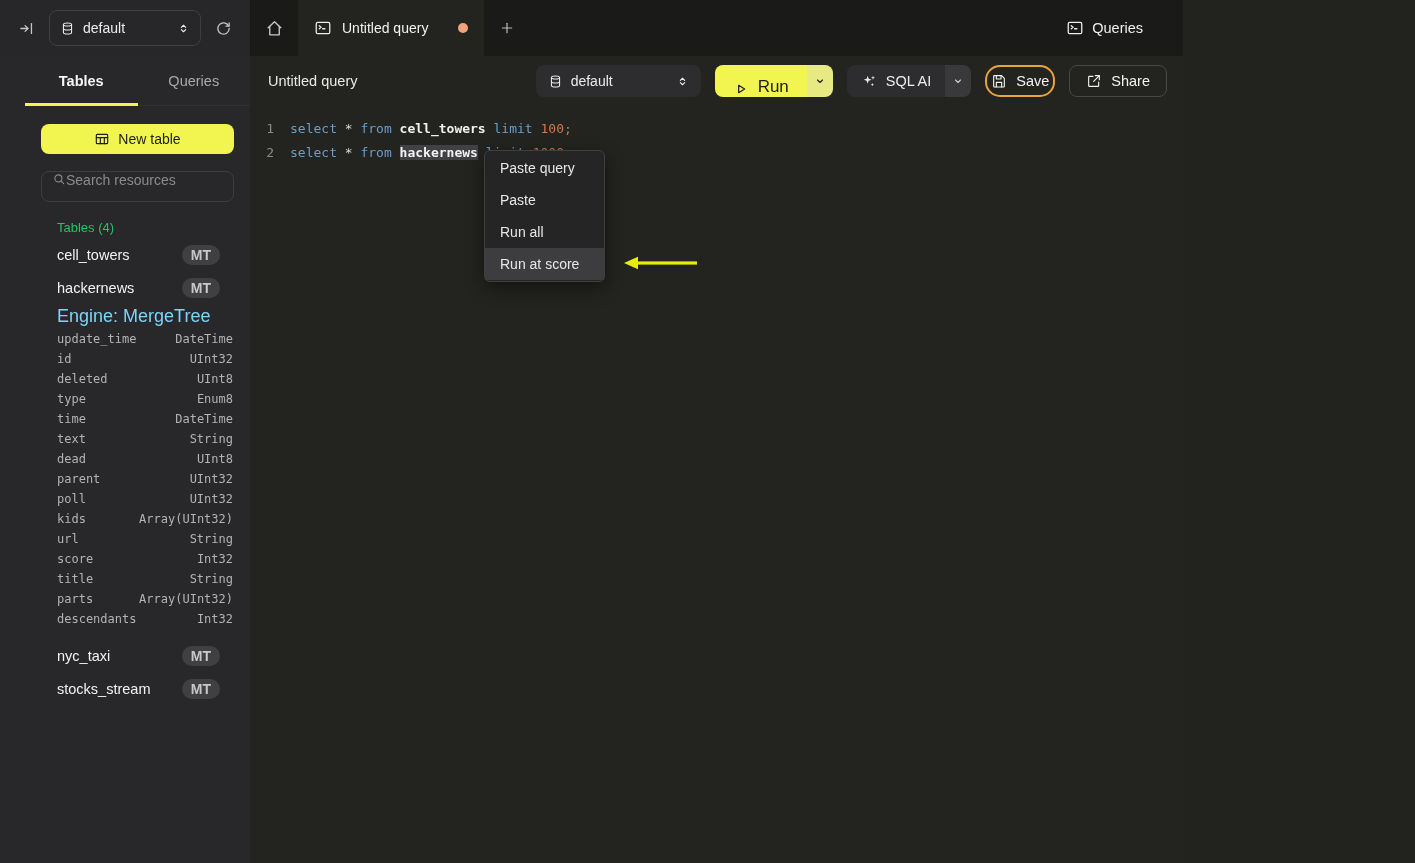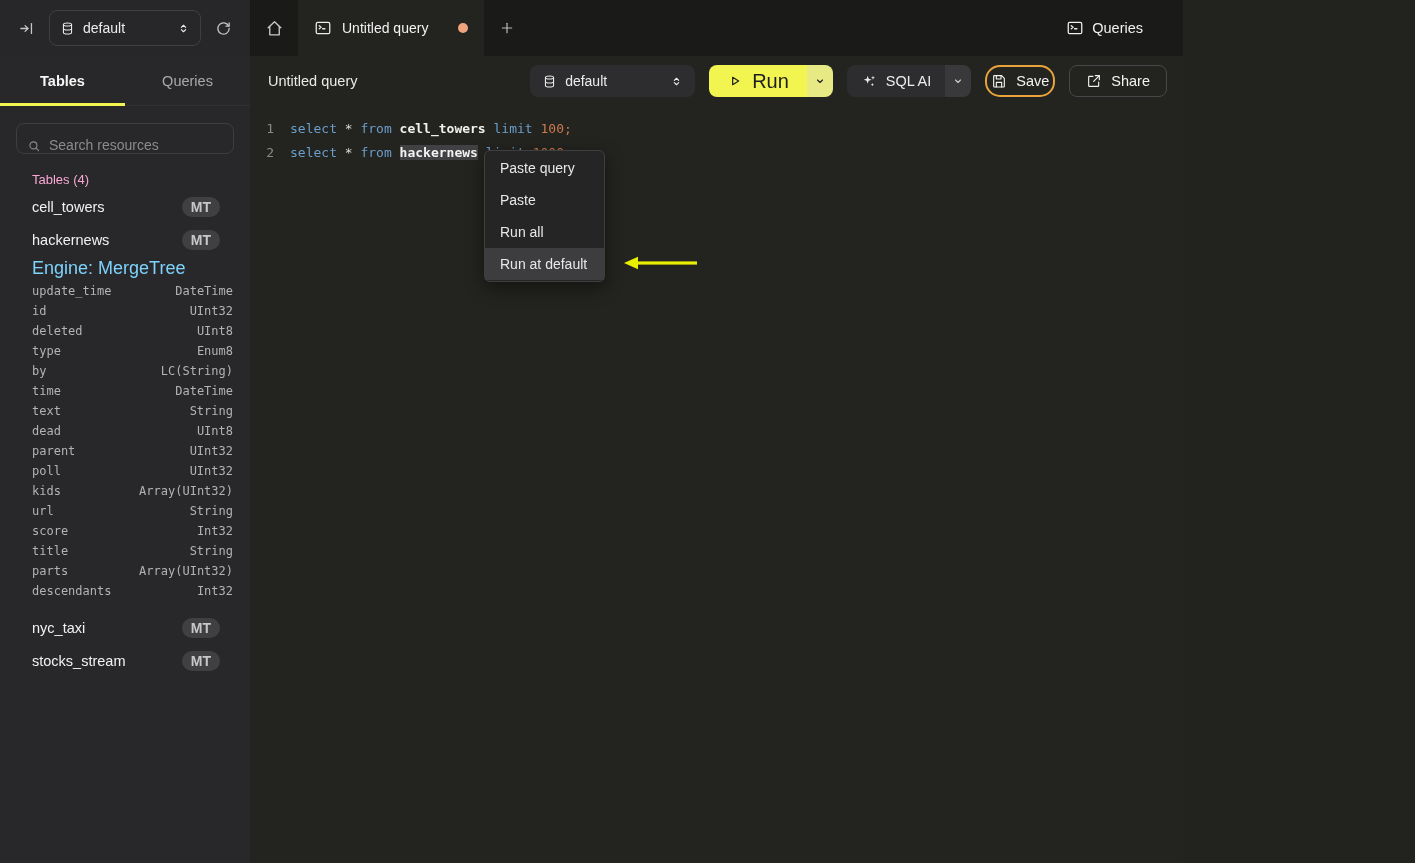--- a/index.html
+++ b/index.html
@@ -27,48 +27,48 @@
   .tab-label{font-size:14px;color:#f2f2f2;flex:1;white-space:nowrap;}
   .dot{width:10px;height:10px;border-radius:50%;background:var(--unsaved-dot);flex:none;}
   .plus-btn{width:46px;background:none;border:none;color:#b9b9b9;display:flex;align-items:center;justify-content:center;cursor:pointer;}
   .topbar-spacer{flex:1;}
   .queries-btn{background:none;border:none;color:#f0f0f0;display:flex;align-items:center;gap:8px;font-size:14.5px;padding:0 40px 0 10px;cursor:pointer;}
 
   
   .body{flex:1;display:flex;min-height:0;}
 
   
-  .sidebar{width:250px;flex:none;background:#28282a;display:flex;flex-direction:column;overflow:hidden;}
+  .sidebar{width:250px;flex:none;background:#28282a;display:flex;flex-direction:column;overflow:hidden;padding-left:25px;}
   .side-tabs{height:50px;display:flex;flex:none;border-bottom:1px solid #323234;}
   .side-tab{flex:1;background:none;border:none;color:#a9a9ab;font-size:14.5px;cursor:pointer;position:relative;font-family:inherit;}
   .side-tab.active{color:#f5f5f5;font-weight:600;}
   .side-tab.active::after{content:"";position:absolute;left:0;right:0;bottom:-1px;height:3px;background:var(--accent-yellow);}
   .new-table-btn{margin:18px 16px 0;height:30px;border:none;border-radius:8px;background:var(--accent-yellow);color:#1d1d1d;font-size:14px;font-weight:500;display:flex;align-items:center;justify-content:center;gap:8px;cursor:pointer;font-family:inherit;}
-  .search-box{margin:17px 16px 0;height:31px;border:1px solid #3e3e41;border-radius:8px;display:flex;align-items:flex-end;gap:8px;padding:0 10px;color:#8b8b8d;}
+  .search-box{margin:17px 16px 0;height:31px;border:1px solid #3e3e41;border-radius:8px;display:flex;align-items:flex-start;gap:0;padding:0 10px;color:#8b8b8d;}
   .search-box input{flex:1;background:transparent;border:none;outline:none;color:#dedede;font-size:14px;font-family:inherit;min-width:0;}
   .search-box input::placeholder{color:#8b8b8d;}
-  .section-label{margin:18px 32px 0;height:18px;font-size:13px;color:#f9a8d4;}
+  .section-label{margin:18px 32px 0;height:18px;font-size:13px;color:#22c55e;}
   .table-list{flex:1;overflow:hidden;}
   .table-row{height:33px;display:flex;align-items:center;padding:0 30px 0 32px;cursor:pointer;}
   .table-name{flex:1;font-size:14.5px;font-weight:500;color:#f2f2f2;white-space:nowrap;}
   .badge{background:#404043;color:#c7c7c9;font-size:14px;font-weight:600;border-radius:11px;padding:3px 9px;line-height:1;}
   .engine-line{height:25px;display:flex;align-items:center;padding:0 32px;font-size:18px;color:#7dd3fc;}
   .col-row{height:20px;display:flex;align-items:center;padding:0 17px 0 32px;font-family:"DejaVu Sans Mono",monospace;font-size:12px;color:#b3b3b5;}
   .col-name{flex:1;white-space:nowrap;}
   .col-type{white-space:nowrap;}
   .gap10{height:10px;}
 
   
   .main{flex:1;background:#23231f;display:flex;flex-direction:column;min-width:0;position:relative;}
   .query-header{height:50px;flex:none;display:flex;align-items:center;padding:0 16px 0 18px;gap:14px;}
   .query-title{font-size:14.5px;color:#eaeaea;flex:1;}
   .hdr-select{height:32px;width:165px;background:#2d2d30;border:none;border-radius:8px;color:#ececec;display:flex;align-items:center;gap:8px;padding:0 12px;font-size:14px;cursor:pointer;font-family:inherit;}
   .hdr-select .grow{flex:1;text-align:left;}
   .split{height:32px;display:flex;border-radius:8px;overflow:hidden;}
-  .run-main{border:none;background:var(--accent-yellow);color:#1d1d1d;font-size:20px;font-weight:500;display:flex;align-items:center;gap:9px;padding:0 18px;cursor:pointer;font-family:inherit;}
+  .run-main{border:none;background:var(--accent-yellow);color:#1d1d1d;font-size:17px;font-weight:500;display:flex;align-items:flex-end;gap:9px;padding:0 18px;cursor:pointer;font-family:inherit;}
   .run-caret{border:none;background:#e7e985;color:#1d1d1d;width:26px;display:flex;align-items:center;justify-content:center;cursor:pointer;}
   .ai-main{border:none;background:#2d2d30;color:#ececec;font-size:14.5px;display:flex;align-items:center;gap:9px;padding:10px 14px;cursor:pointer;font-family:inherit;}
   .ai-caret{border:none;background:#39393c;color:#cfcfcf;width:26px;display:flex;align-items:center;justify-content:center;cursor:pointer;}
   .save-btn{height:32px;border:2px solid var(--save-focus);border-radius:15px;background:transparent;color:#f2f2f2;font-size:14.5px;display:flex;align-items:center;gap:9px;padding:0 4px;cursor:pointer;font-family:inherit;}
   .share-btn{height:32px;border:1px solid #48484b;border-radius:8px;background:transparent;color:#f2f2f2;font-size:14.5px;display:flex;align-items:center;gap:9px;padding:12px 16px;cursor:pointer;font-family:inherit;}
 
   
   .editor{flex:1;position:relative;padding-top:10px;font-family:"DejaVu Sans Mono",monospace;font-size:13px;}
   .code-line{height:24px;display:flex;align-items:center;white-space:pre;}
   .gutter{width:24px;flex:none;text-align:right;color:#8a8a8c;margin-right:16px;}
@@ -173,20 +173,31 @@
     <aside class="sidebar">
       <div class="side-tabs">
         <button class="side-tab active">
           <span>Tables</span>
         </button>
         <button class="side-tab">
           <span>Queries</span>
         </button>
       </div>
 
+      <button class="new-table-btn">
+        <span>
+          <svg width="16" height="16" viewBox="0 0 24 24" fill="none" stroke="currentColor" stroke-width="1.7" stroke-linecap="round">
+              <rect x="3.5" y="5" width="17" height="14" rx="1.5"></rect>
+              <line x1="3.5" y1="10" x2="20.5" y2="10"></line>
+              <line x1="9.5" y1="10" x2="9.5" y2="19"></line>
+              <line x1="15.5" y1="10" x2="15.5" y2="19"></line>
+            </svg>
+        </span>
+        <span>New table</span>
+      </button>
 
       <div class="search-box">
         <span>
           <svg width="14" height="14" viewBox="0 0 24 24" fill="none" stroke="currentColor" stroke-width="1.9" stroke-linecap="round">
               <circle cx="11" cy="11" r="6"></circle>
               <line x1="15.5" y1="15.5" x2="20" y2="20"></line>
             </svg>
         </span>
         <input type="text" placeholder="Search resources" style="">
       </div>
@@ -214,24 +225,20 @@
             <span class="col-name">id</span>
             <span class="col-type">UInt32</span>
           </div>
         <div class="col-row">
             <span class="col-name">deleted</span>
             <span class="col-type">UInt8</span>
           </div>
         <div class="col-row">
             <span class="col-name">type</span>
             <span class="col-type">Enum8</span>
-          </div>
-        <div class="col-row">
-            <span class="col-name">by</span>
-            <span class="col-type">LC(String)</span>
           </div>
         <div class="col-row">
             <span class="col-name">time</span>
             <span class="col-type">DateTime</span>
           </div>
         <div class="col-row">
             <span class="col-name">text</span>
             <span class="col-type">String</span>
           </div>
         <div class="col-row">
@@ -376,21 +383,21 @@
         </div>
 
         <div class="code-line">
           <span class="gutter">2</span><span class="tok kw">select</span><span class="tok"> * </span><span class="tok kw">from</span><span class="tok"> </span><span class="tok sel">hackernews</span><span class="tok"> </span><span class="tok kw">limit</span><span class="tok"> </span><span class="tok num">1000</span>
         </div>
 
         <div class="context-menu">
           <div class="menu-item">Paste query</div>
           <div class="menu-item">Paste</div>
           <div class="menu-item">Run all</div>
-          <div class="menu-item highlighted">Run at default</div>
+          <div class="menu-item highlighted">Run at score</div>
         </div>
 
         <div class="annot-arrow">
           <svg width="74" height="16" viewBox="0 0 74 16">
               <rect x="10" y="6.4" width="63" height="3.2" fill="var(--arrow-yellow)"></rect>
               <polygon points="0,8 14,1.8 14,14.2" fill="var(--arrow-yellow)"></polygon>
             </svg>
         </div>
 
       </div>

